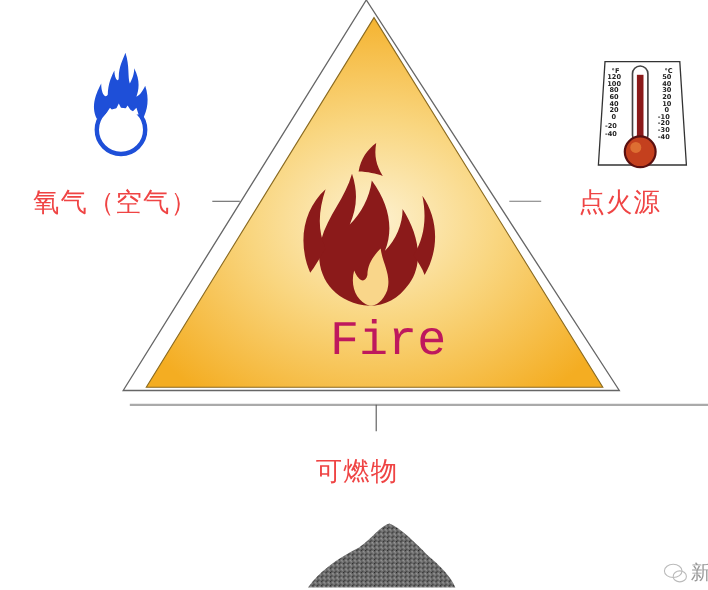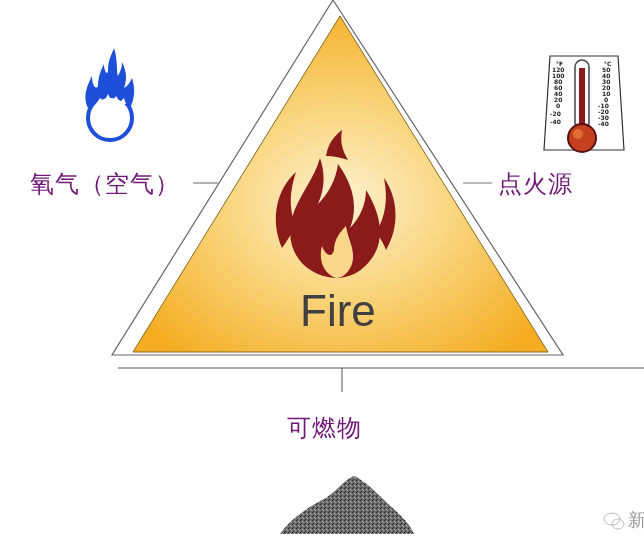--- a/index.html
+++ b/index.html
@@ -1,19 +1,19 @@
 <!DOCTYPE html>
 <html><head>
   <meta charset="utf-8">
   <style>
     html, body { margin: 0; padding: 0; background: #ffffff; }
     body { width: 644px; height: 536px; position: relative; overflow: hidden; font-family: "DejaVu Sans", sans-serif; }
     .abs { position: absolute; }
-    .label { color: #701a75; font-size: 24px; letter-spacing: 1px; white-space: nowrap; }
-    .fire-text { font-family: Liberation Sans, sans-serif; font-size: 44px; color: #404040; }
+    .label { color: #ef4444; font-size: 24px; letter-spacing: 1px; white-space: nowrap; }
+    .fire-text { font-family: Liberation Mono, monospace; font-size: 44px; color: #be185d; }
   </style>
 </head>
 <body>
 
 <svg class="abs" style="left:0;top:0" width="644" height="536" viewBox="0 0 644 536">
   <defs>
     <radialGradient id="triGrad" cx="50%" cy="55%" r="60%">
       <stop offset="0%" stop-color="#fdf1cf"></stop>
       <stop offset="45%" stop-color="#f9d680"></stop>
       <stop offset="100%" stop-color="#f4ad22"></stop>
@@ -73,21 +73,21 @@
     <text x="60" y="36">20</text>
       <text x="60" y="42">10</text>
       <text x="62" y="48">0</text>
     <text x="56" y="54">-10</text>
       <text x="56" y="60">-20</text>
       <text x="56" y="66">-30</text>
       <text x="56" y="72">-40</text>
   </g>
 </svg>
 
-<div class="abs label" style="left:498px;top:168px">点火源</div>
+<div class="abs label" style="left:526px;top:168px">点火源</div>
 
 <div class="abs label" style="left:287px;top:412px">可燃物</div>
 
 <svg class="abs" style="left:276px;top:468px" width="140" height="68" viewBox="0 0 140 68">
   <defs>
     <pattern id="grain" width="4" height="4" patternUnits="userSpaceOnUse">
       <rect width="4" height="4" fill="#6a6a6a"></rect>
       <rect x="0" y="0" width="1" height="1" fill="#222"></rect>
       <rect x="2" y="1" width="1" height="1" fill="#bbb"></rect>
       <rect x="1" y="3" width="1" height="1" fill="#333"></rect>

